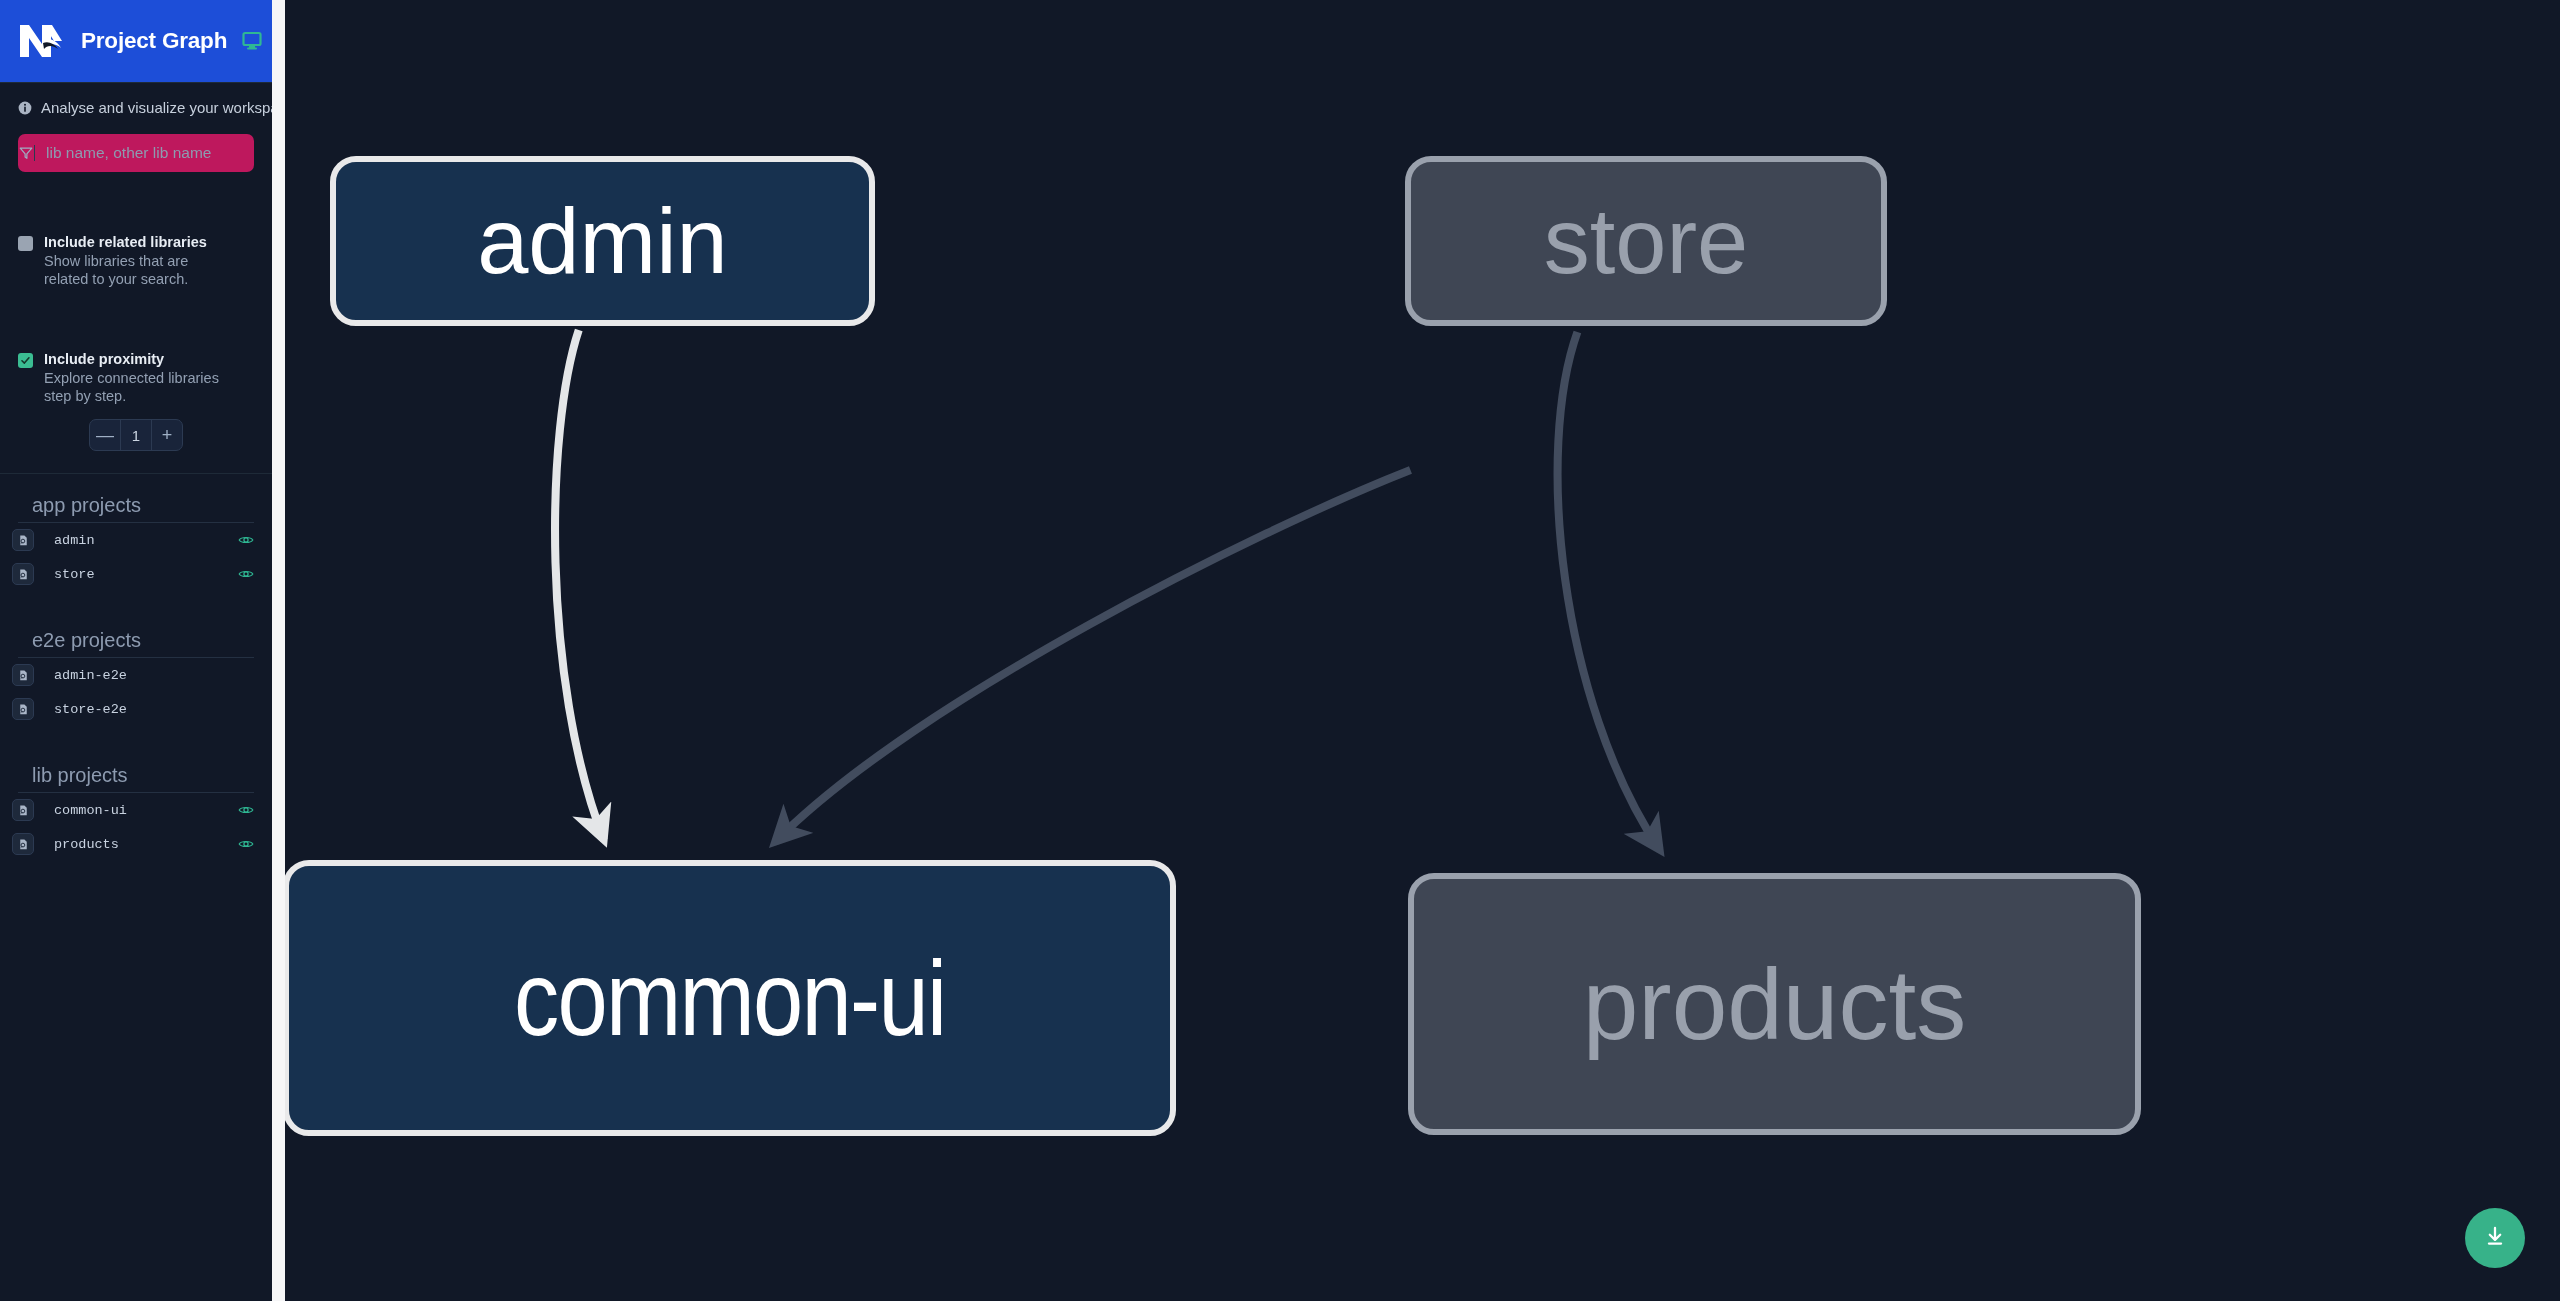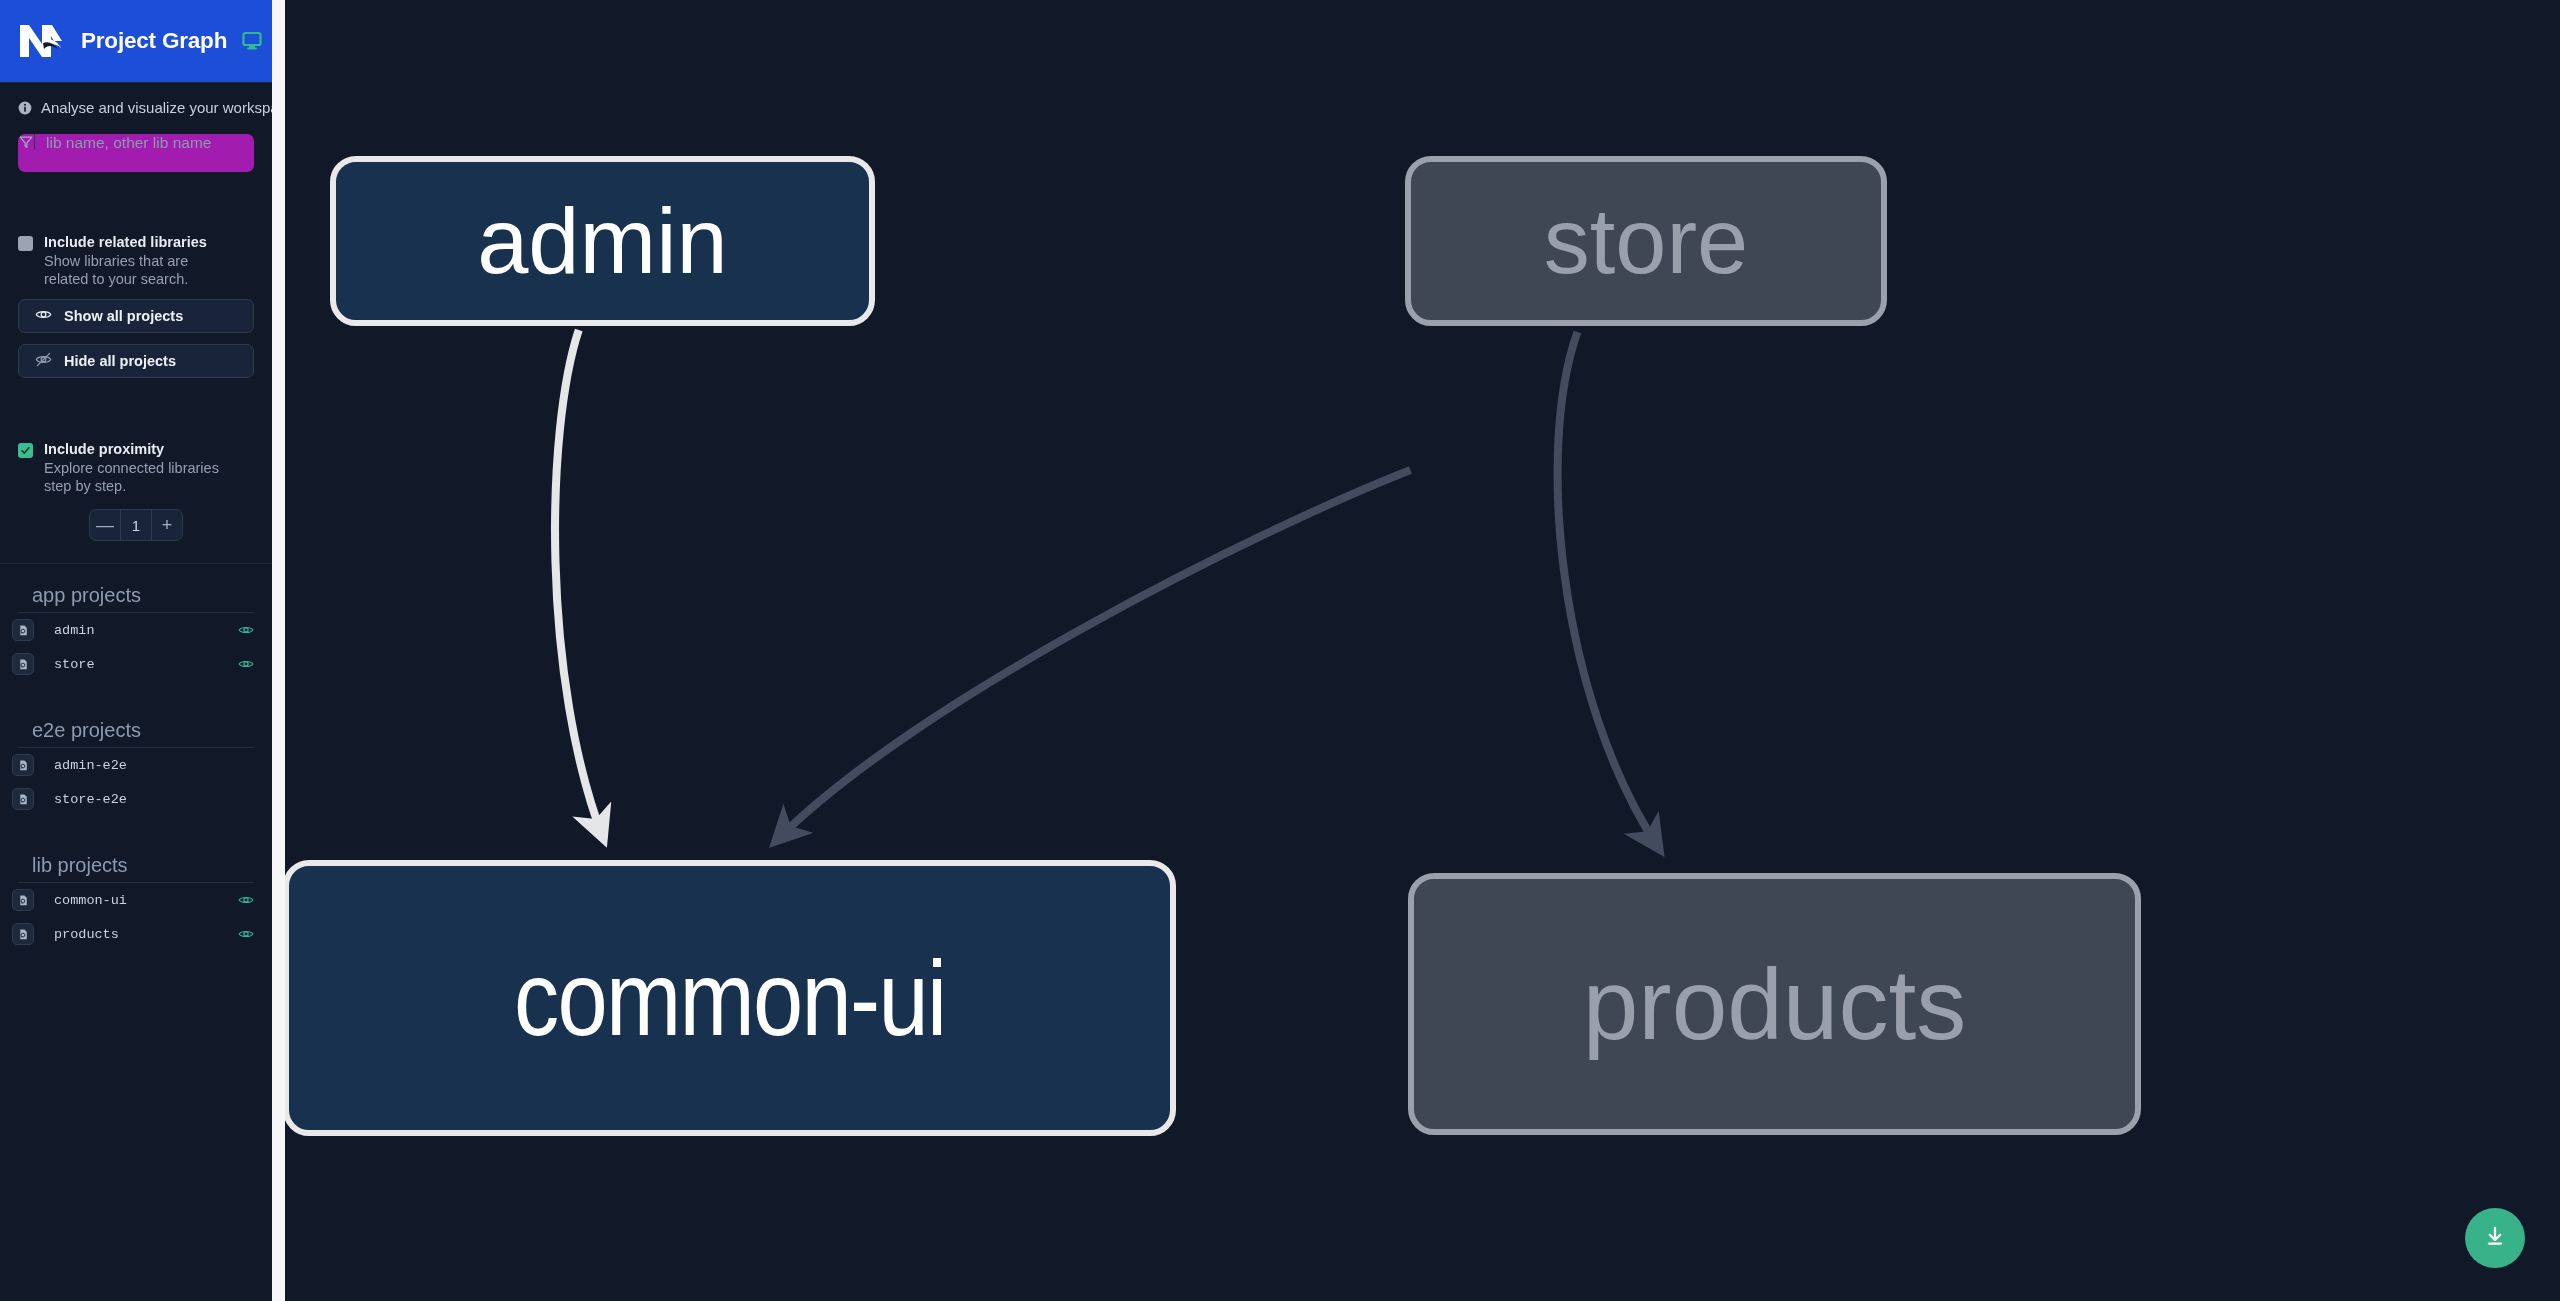--- a/index.html
+++ b/index.html
@@ -46,22 +46,22 @@
     gap: 9px;
     padding: 16px 18px 14px 18px;
   }
   .sb-tagline .info-icon { width: 14px; height: 14px; flex: 0 0 14px; }
   .sb-tagline span.txt { color: #c6cfdc; font-size: 15px; white-space: nowrap; }
 
   .search-wrap {
     margin: 4px 18px 0 18px;
     height: 38px;
     display: flex;
-    align-items: flex-start;
-    background: #a21caf;
+    align-items: center;
+    background: #be185d;
     border-radius: 7px;
     overflow: hidden;
   }
   .search-icon-box {
     width: 32px;
     display: flex; align-items: center; justify-content: center;
     border-right: 1px solid #2a3850;
   }
   .search-input {
     flex: 1;
@@ -261,41 +261,20 @@
     </div>
 
     <div class="chk-row">
       <span class="chk-box"></span>
       <span class="chk-text">
         <div class="chk-label">Include related libraries</div>
         <div class="chk-desc">Show libraries that are related to your search.</div>
       </span>
     </div>
 
-    <div class="btn-row">
-      <div class="pill-btn">
-        <span>
-          <svg viewBox="0 0 20 20" width="17" height="17">
-            <path d="M1.5 10 C4 5.5, 16 5.5, 18.5 10 C16 14.5, 4 14.5, 1.5 10 Z" fill="none" stroke="#e9eef5" stroke-width="1.5"></path>
-            <circle cx="10" cy="10" r="2.7" fill="none" stroke="#e9eef5" stroke-width="1.5"></circle>
-          </svg>
-        </span>
-        <span class="lbl">Show all projects</span>
-      </div>
-      <div class="pill-btn">
-        <span>
-          <svg viewBox="0 0 20 20" width="17" height="17">
-            <path d="M1.5 10 C4 5.5, 16 5.5, 18.5 10 C16 14.5, 4 14.5, 1.5 10 Z" fill="none" stroke="#8e9cb0" stroke-width="1.5"></path>
-            <circle cx="10" cy="10" r="2.7" fill="none" stroke="#8e9cb0" stroke-width="1.5"></circle>
-            <line x1="2.5" y1="17.5" x2="17.5" y2="2.5" stroke="#8e9cb0" stroke-width="1.6"></line>
-          </svg>
-        </span>
-        <span class="lbl">Hide all projects</span>
-      </div>
-    </div>
 
 
     <div class="chk-row" style="padding-top:15px">
       <span class="chk-box checked">
         <svg viewBox="0 0 14 14" width="11" height="11">
           <path d="M2.5 7.3 L5.6 10.3 L11.4 3.6" fill="none" stroke="#15382c" stroke-width="2" stroke-linecap="round" stroke-linejoin="round"></path>
         </svg>
       </span>
       <span class="chk-text">
         <div class="chk-label">Include proximity</div>

